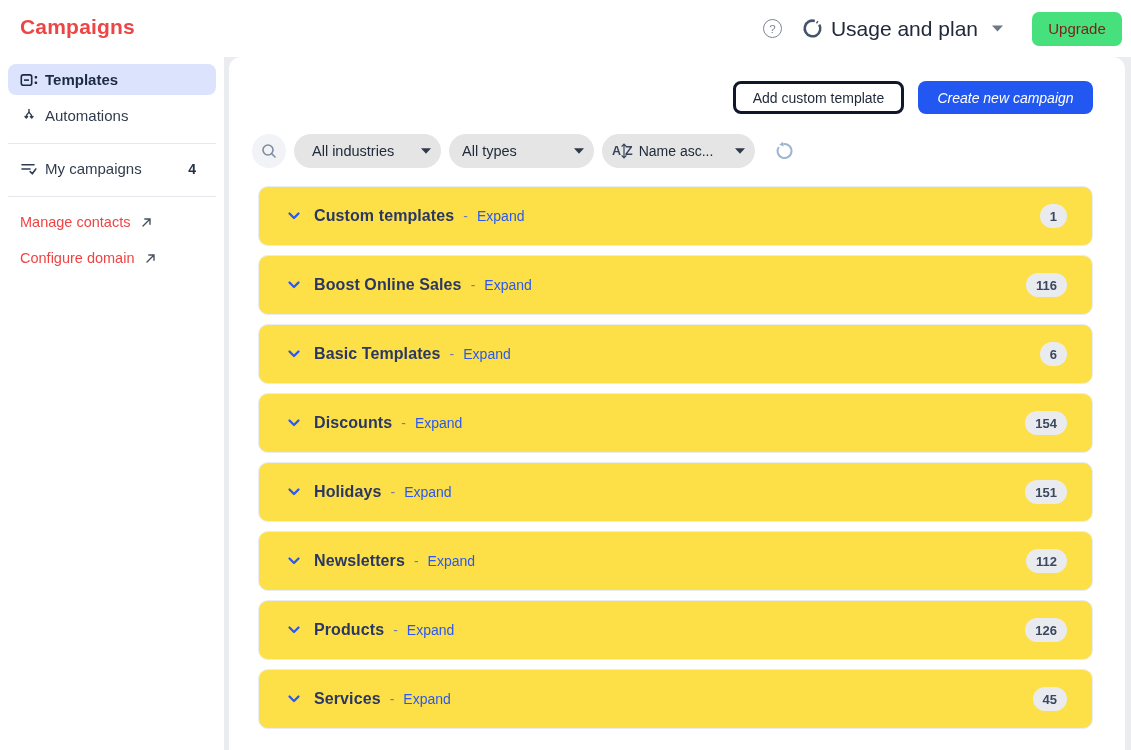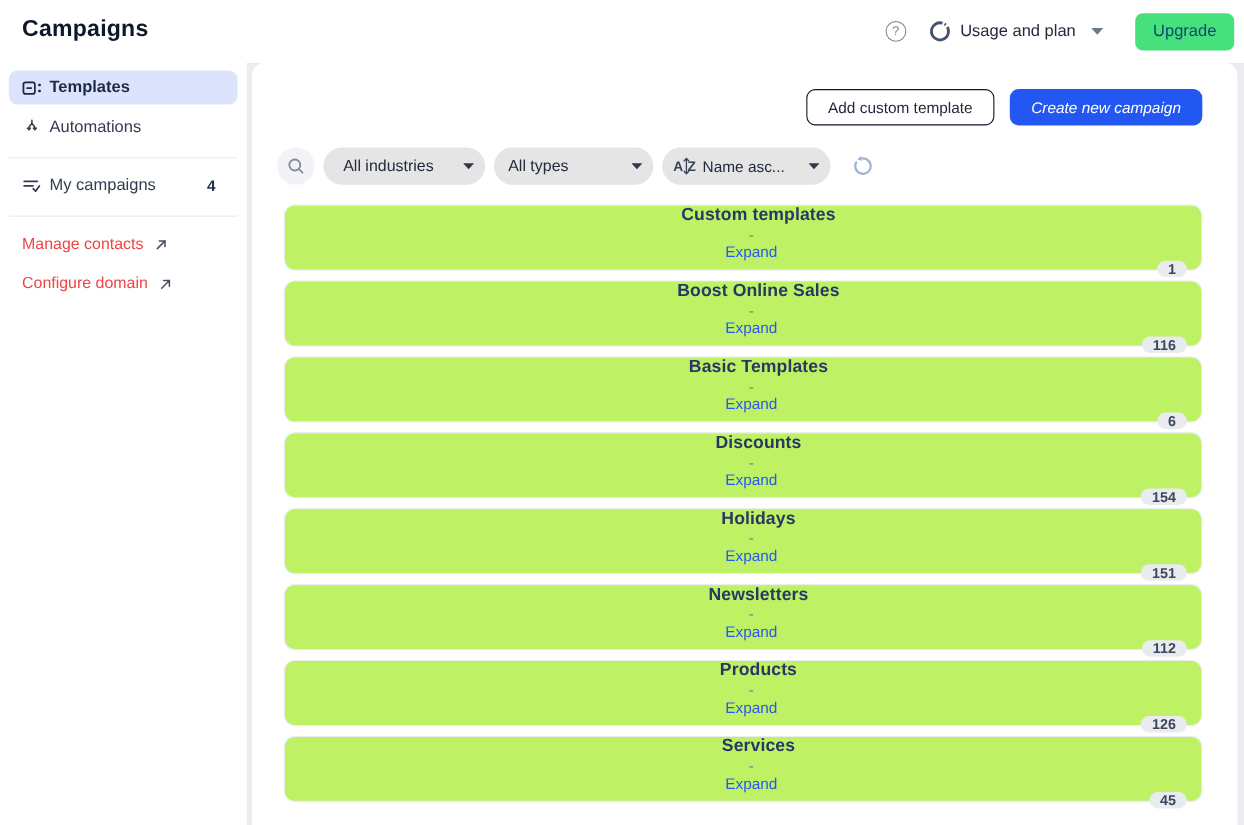--- a/index.html
+++ b/index.html
@@ -1,61 +1,61 @@
 <!DOCTYPE html>
 <html><head>
 <meta charset="utf-8">
 <style>
   * { margin:0; padding:0; box-sizing:border-box; }
   html,body { width:1131px; height:750px; overflow:hidden; }
   body { font-family:"Liberation Sans",sans-serif; background:#ffffff; position:relative; }
 
   
   .header { position:absolute; top:0; left:0; width:1131px; height:57px; background:#fff; z-index:3; }
-  .page-title { position:absolute; left:20px; top:15px; font-size:21px; font-weight:700; color:#0f172a; letter-spacing:0.2px; }
+  .page-title { position:absolute; left:20px; top:15px; font-size:21px; font-weight:700; color:#ef4444; letter-spacing:0.2px; }
   .header-right { position:absolute; right:9px; top:0; height:57px; display:flex; align-items:center; }
   .help-circle { width:19px; height:19px; border:1.5px solid #7b8596; border-radius:50%; color:#7b8596; font-size:11.5px; font-weight:400; display:flex; align-items:center; justify-content:center; }
   .usage-group { display:flex; align-items:center; margin-left:20px; }
-  .usage-label { font-size:15px; color:#202a3b; margin-left:8px; }
+  .usage-label { font-size:21px; color:#202a3b; margin-left:8px; }
   .usage-caret { margin-left:14px; }
-  .upgrade-btn { margin-left:29px; width:90px; height:34px; background:#46e07d; border:none; border-radius:7px; font-family:inherit; font-size:15px; font-weight:400; color:#0c4a6e; }
+  .upgrade-btn { margin-left:29px; width:90px; height:34px; background:#46e07d; border:none; border-radius:7px; font-family:inherit; font-size:15px; font-weight:400; color:#7f1d1d; }
 
   
   .sidebar { position:absolute; left:0; top:57px; width:224px; bottom:0; background:#fff; z-index:2; }
   .side-item { position:absolute; left:8px; width:208px; height:31px; border-radius:8px; display:flex; align-items:center; padding-left:12px; }
   .side-item.selected { background:#dbe4fc; }
   .side-item .lbl { margin-left:7px; font-size:15px; color:#313c4f; }
   .side-item.selected .lbl { font-weight:700; color:#1c2946; }
   .side-count { position:absolute; right:20px; font-size:14px; font-weight:600; color:#22304a; }
   .divider { position:absolute; left:8px; width:208px; height:1px; background:#e6e8ed; }
   .side-link { position:absolute; left:20px; display:flex; align-items:center; font-size:14.5px; color:#ef4444; }
   .side-link svg { margin-left:10px; }
 
   
   .main { position:absolute; left:224px; top:57px; right:0; bottom:0; background:#eaecef; }
   .card { position:absolute; left:5px; top:0; right:6px; height:760px; background:#fff; border-radius:12px 12px 0 0; }
 
-  .btn-outline { position:absolute; top:24px; left:504px; width:171px; height:33px; background:#fff; border:1px solid #0f172a; border-radius:8px; font-family:inherit; font-size:14px; color:#1f2838; }
+  .btn-outline { position:absolute; top:24px; left:504px; width:171px; height:33px; background:#fff; border:3px solid #0f172a; border-radius:8px; font-family:inherit; font-size:14px; color:#1f2838; }
   .btn-primary { position:absolute; top:24px; left:689px; width:175px; height:33px; background:#2258f1; border:none; border-radius:8px; font-family:inherit; font-size:14px; color:#fff;font-style:italic; }
 
   .filters { position:absolute; top:77px; left:24px; height:34px; }
   .search-box { position:absolute; left:-1px; top:0; width:34px; height:34px; border-radius:50%; background:#f1f3f6; display:flex; align-items:center; justify-content:center; }
   .pill { position:absolute; top:0; height:34px; background:#e5e5e5; border-radius:17px; display:flex; align-items:center; font-size:14.5px; color:#212b3b; white-space:nowrap; padding-right:10px; }
   .pill .caret { margin-left:auto; }
   .pill1 { left:41px; width:147px; padding-left:18px; }
   .pill2 { left:196px; width:145px; padding-left:13px; }
   .pill3 { left:349px; width:153px; padding-left:10px; font-size:14px; }
   .reset-box { position:absolute; left:521px; top:6px; width:21px; height:21px; }
   .azicon { position:relative; display:flex; align-items:center; margin-right:6px; font-weight:700; font-size:12.5px; color:#39445a; }
   .azicon .a { margin-right:4px; }
   .azicon .arrow { position:absolute; left:7.5px; top:50%; margin-top:-9px; }
 
   
   .rowlist { position:absolute; left:29px; top:129px; width:835px; }
-  .row { height:60px; border:1px solid #e9ecf1; border-radius:10px; margin-bottom:9px; display:flex; align-items:center; padding:0 13px 0 28px; background:#bef264;flex-direction:column; }
+  .row { height:60px; border:1px solid #e9ecf1; border-radius:10px; margin-bottom:9px; display:flex; align-items:center; padding:0 25px 0 28px; background:#fde047; }
   .row .rname { margin-left:13px; font-size:16px; font-weight:700; color:#2a3763; letter-spacing:0.1px; }
   .row .dash { margin:0 9px; color:#6e7fa3; font-size:14px; }
   .row .expand { font-size:14px; font-weight:500; color:#2b58f0; text-decoration:none; }
   .row .badge { margin-left:auto; background:#e9ebef; border-radius:12px; height:24px; padding:0 10px; display:flex; align-items:center; font-size:13px; font-weight:700; color:#3b485f; }
 </style>
 </head>
 <body>
 
 <div class="header">
   <div class="page-title">Campaigns</div>

